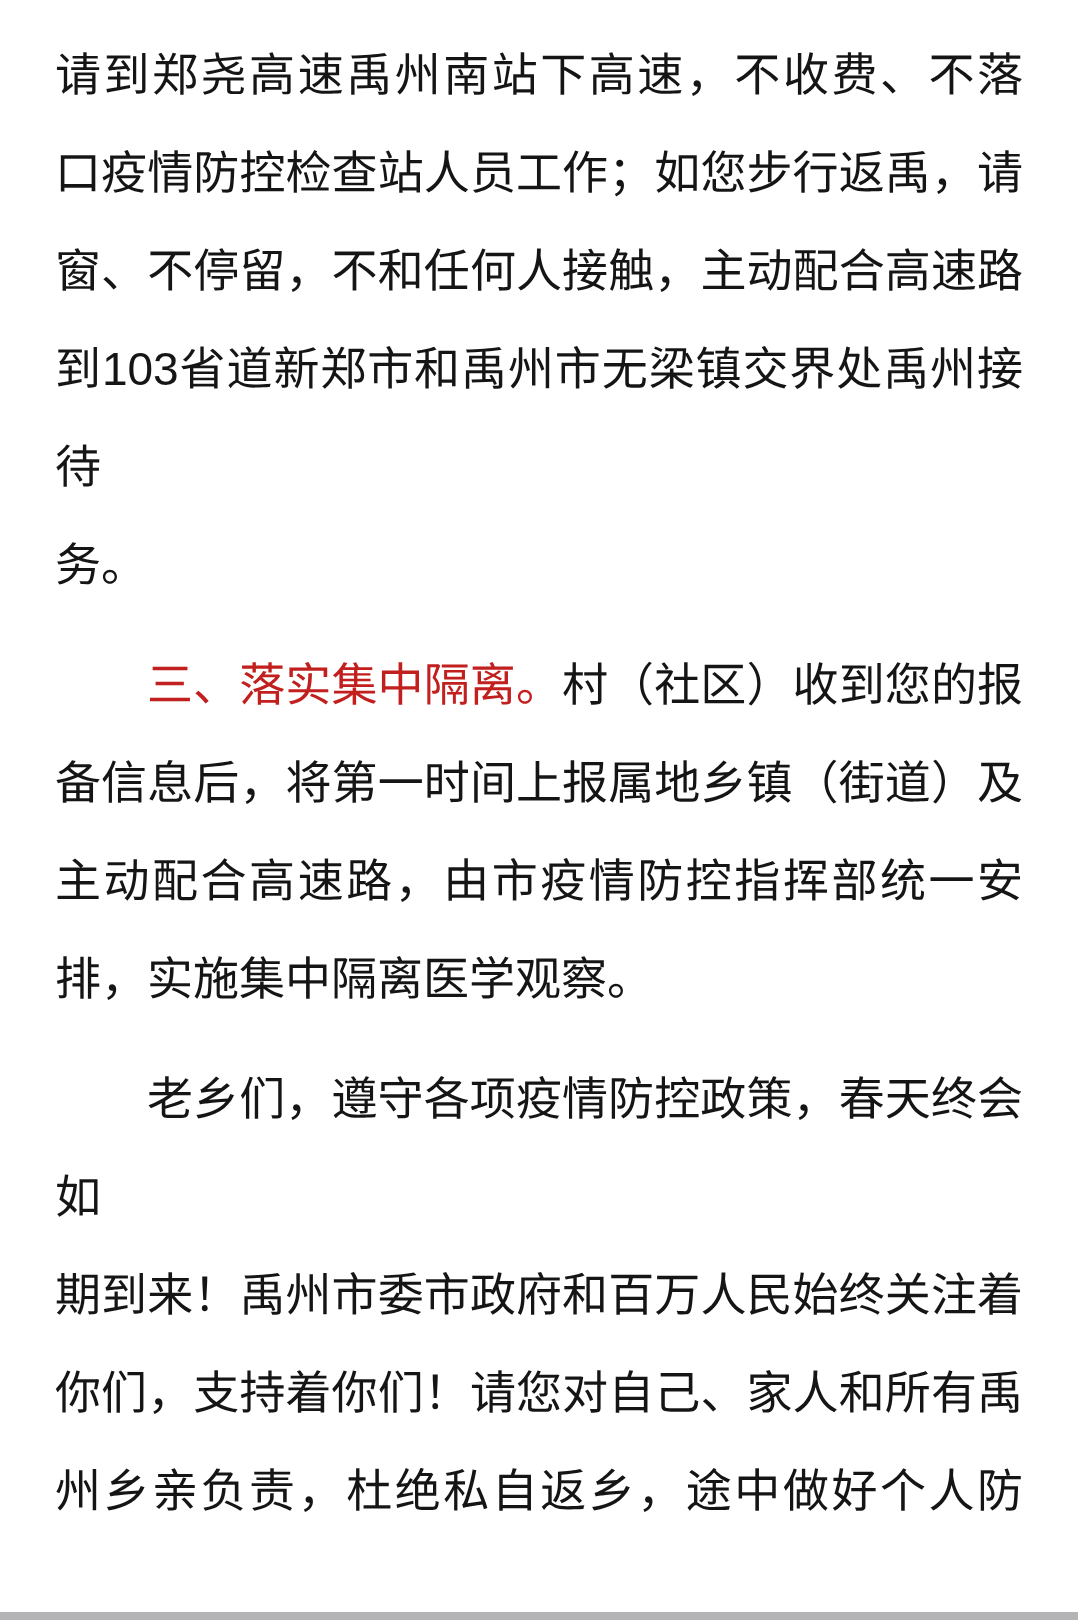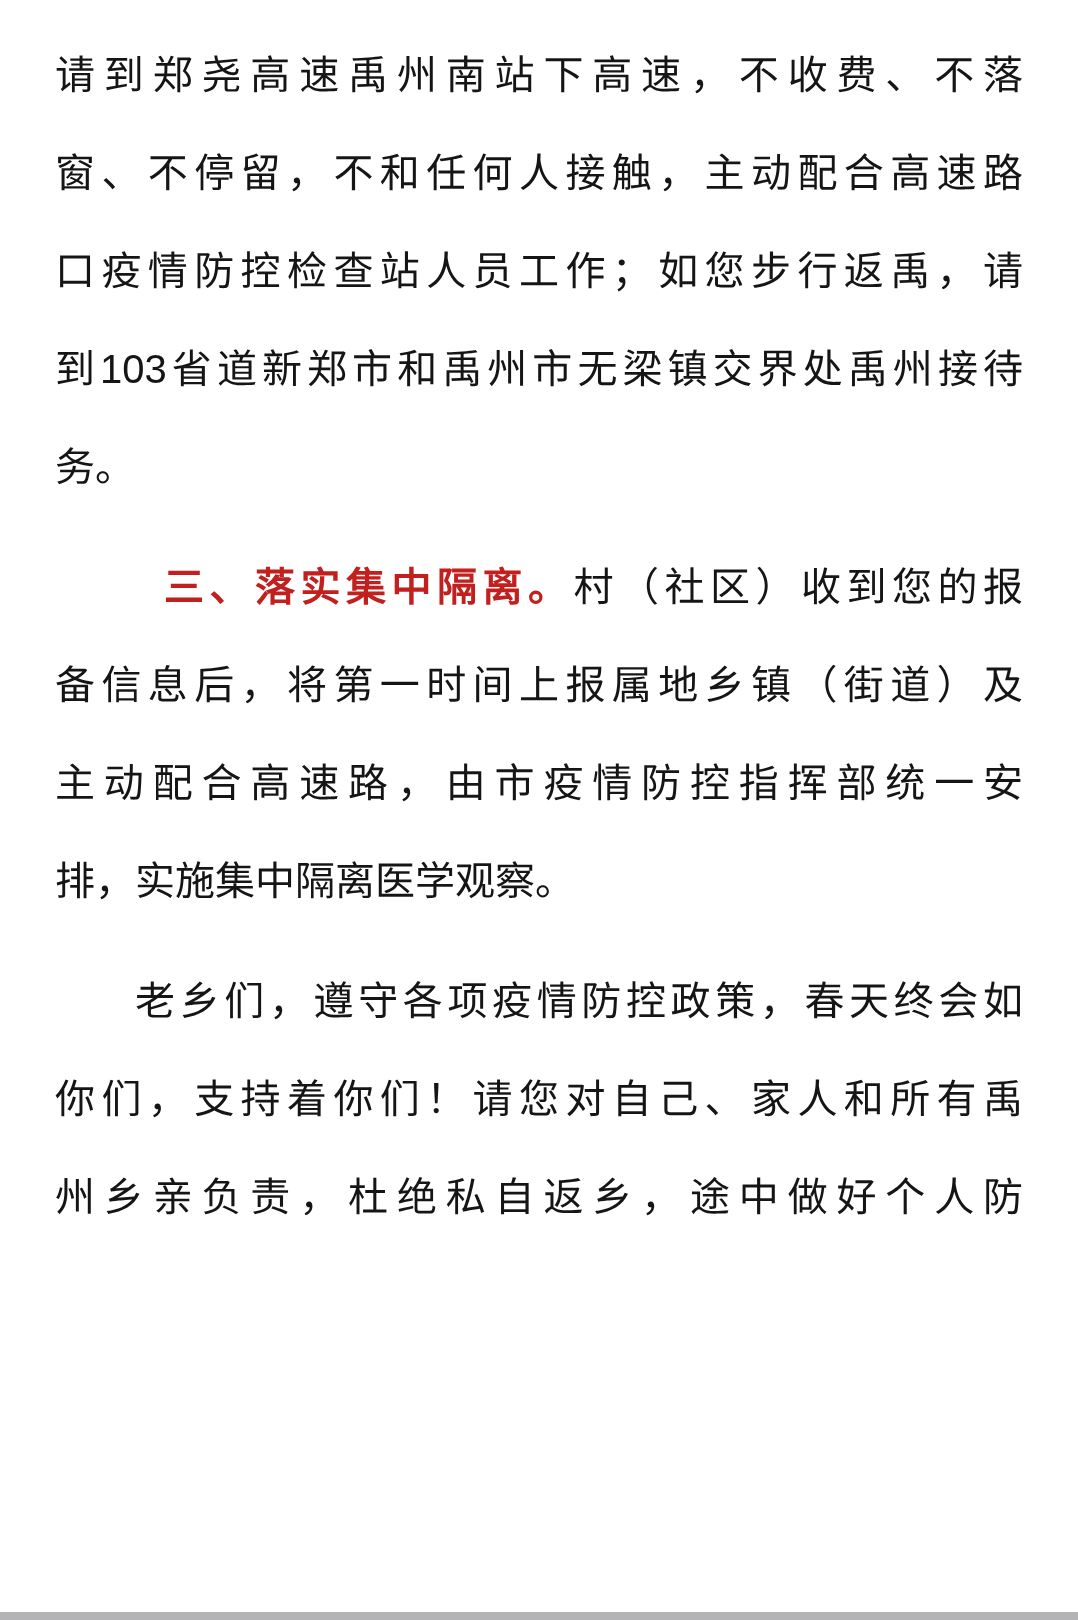--- a/index.html
+++ b/index.html
@@ -14,59 +14,60 @@
     position: relative;
     background: #ffffff;
     font-family: "Liberation Sans", "DejaVu Sans", sans-serif;
   }
   .doc {
     padding: 26px 55px 0 55px;
   }
   .para { margin: 0; }
   .para + .para { margin-top: 22px; }
   .line {
-    font-size: 40px;
+    font-size: 46px;
     line-height: 98px;
     font-weight: 400;
     text-align: justify;
     text-align-last: justify;
     -moz-text-align-last: justify;
     white-space: normal;
   }
   .line.last {
     text-align: left;
     text-align-last: left;
     -moz-text-align-last: left;
   }
   .line.indent { text-indent: 2em; }
-  .run-red { font-weight: 700; margin-left: 29px; }
+  .run-red { font-weight: 400; }
   .bottom-bar {
     position: absolute;
     left: 0;
     bottom: 0;
     width: 1078px;
     height: 8px;
   }
 </style>
 </head>
 <body style="background: rgb(255, 255, 255);">
 
 <div class="doc" style="color: rgb(21, 21, 21);">
     <div class="para">
       <div class="line"><span>请到郑尧高速禹州南站下高速，不收费、不落</span></div>
+      <div class="line"><span>口疫情防控检查站人员工作；如您步行返禹，请</span></div>
       <div class="line"><span>窗、不停留，不和任何人接触，主动配合高速路</span></div>
-      <div class="line"><span>口疫情防控检查站人员工作；如您步行返禹，请</span></div>
       <div class="line"><span>到103省道新郑市和禹州市无梁镇交界处禹州接待</span></div>
       <div class="line last"><span>务。</span></div>
     </div>
     <div class="para">
       <div class="line indent"><span class="run-red" style="color: rgb(193, 32, 31);">三、落实集中隔离。</span><span>村（社区）收到您的报</span></div>
       <div class="line"><span>备信息后，将第一时间上报属地乡镇（街道）及</span></div>
       <div class="line"><span>主动配合高速路，由市疫情防控指挥部统一安</span></div>
       <div class="line last"><span>排，实施集中隔离医学观察。</span></div>
     </div>
     <div class="para">
       <div class="line indent"><span>老乡们，遵守各项疫情防控政策，春天终会如</span></div>
+      <div class="line"><span>期到来！禹州市委市政府和百万人民始终关注着</span></div>
       <div class="line"><span>你们，支持着你们！请您对自己、家人和所有禹</span></div>
       <div class="line"><span>州乡亲负责，杜绝私自返乡，途中做好个人防</span></div>
     </div>
   </div>
 <div class="bottom-bar" style="background: rgb(180, 180, 182);"></div>
 
 </body></html>

